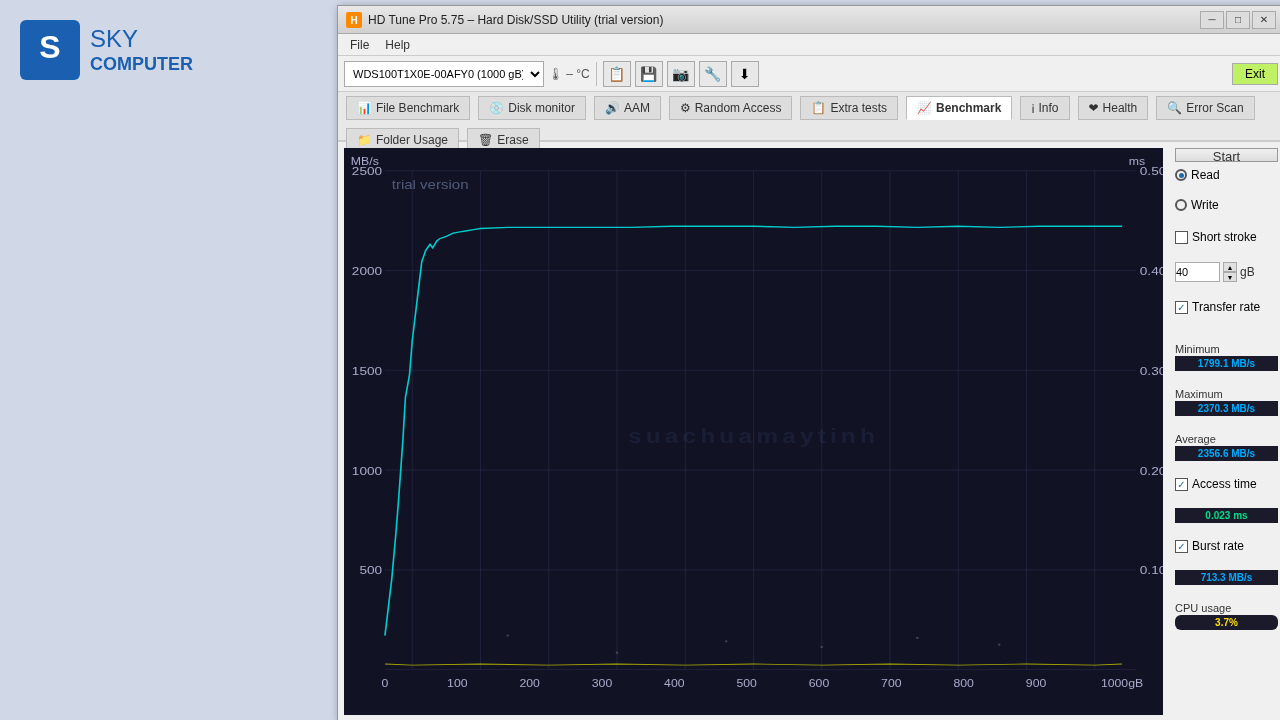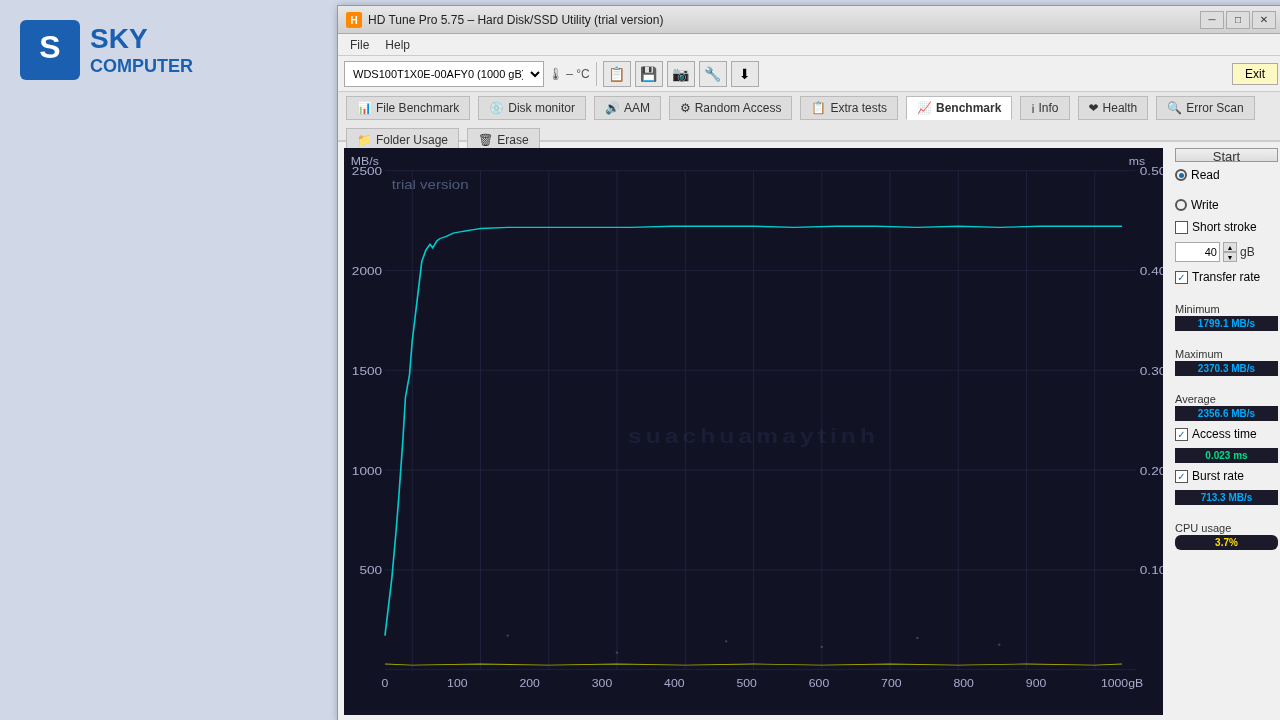--- a/index.html
+++ b/index.html
@@ -27,22 +27,22 @@
     .logo-icon {
       width: 60px;
       height: 60px;
     }
     .logo-text {
       display: flex;
       flex-direction: column;
       line-height: 1.2;
     }
     .logo-sky {
-      font-size: 28px;
-      font-weight: bold;
+      font-size: 24px;
+      font-weight: normal;
       color: #1a5fb0;
     }
     .logo-computer {
       font-size: 18px;
       font-weight: bold;
       color: #1a5fb0;
     }
 
     
     .main-window {
@@ -147,21 +147,21 @@
     .temp-label {
       font-size: 12px;
       color: #555;
       display: flex;
       align-items: center;
       gap: 3px;
     }
     .exit-btn {
       margin-left: auto;
       padding: 3px 12px;
-      background: #fef9c3;
+      background: #bef264;
       border: 1px solid #aaa;
       cursor: pointer;
       font-size: 12px;
     }
 
     
     .nav-tabs {
       background: #e8e8e8;
       height: 50px;
       display: flex;
@@ -248,21 +248,21 @@
       border-radius: 50%;
       background: #1a6ab0;
     }
 
     .checkbox-item {
       display: flex;
       align-items: center;
       gap: 4px;
       font-size: 12px;
       cursor: pointer;
-      margin: 2px 0;
+      margin: 12px 0;
     }
     .checkbox {
       width: 13px;
       height: 13px;
       border: 1px solid #555;
       background: white;
       display: flex;
       align-items: center;
       justify-content: center;
       font-size: 10px;
@@ -277,21 +277,21 @@
       align-items: center;
       gap: 3px;
       margin: 2px 0;
     }
     .gb-input {
       width: 45px;
       height: 20px;
       border: 1px solid #aaa;
       background: white;
       font-size: 11px;
-      text-align: right;
+      text-align: left;
       padding-right: 2px;
     }
     .gb-spinner {
       display: flex;
       flex-direction: column;
     }
     .spin-btn {
       width: 14px;
       height: 10px;
       background: #e0e0e0;

